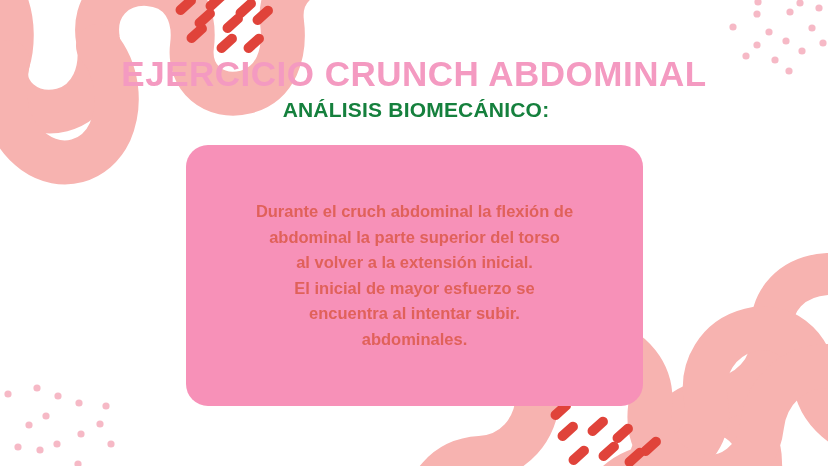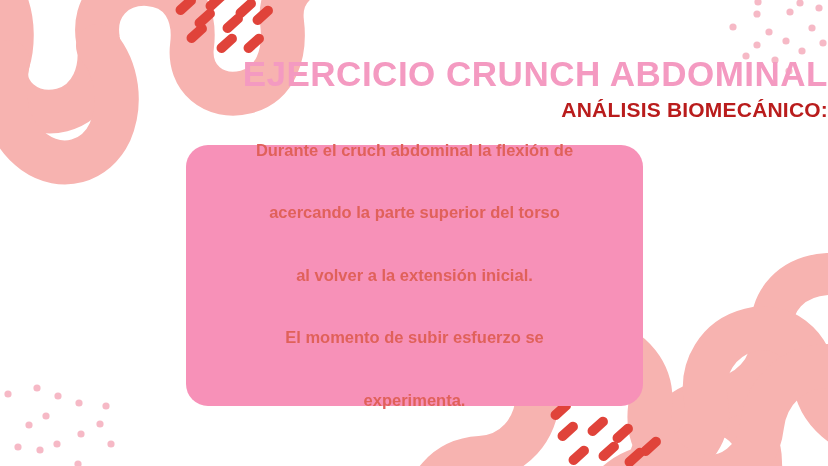--- a/index.html
+++ b/index.html
@@ -27,61 +27,60 @@
     height: 466px;
     pointer-events: none;
   }
 
   
   .title-block {
     position: absolute;
     left: 0;
     top: 56px;
     width: 828px;
-    text-align: right;
+    text-align: center;
     z-index: 5;
   }
 
   .main-title {
     margin: 0;
     font-size: 35px;
     font-weight: bold;
     letter-spacing: 0.5px;
     color: #f49ac1;
     line-height: 1.05;
     white-space: nowrap;
   }
 
   .sub-title {
     margin: 6px 0 0 4px;
     font-size: 21px;
     font-weight: bold;
     letter-spacing: 0.2px;
-    color: #b91c1c;
+    color: #15803d;
     line-height: 1.05;
     white-space: nowrap;
   }
 
   
   .body-card {
     position: absolute;
     left: 186px;
     top: 145px;
     width: 457px;
     height: 261px;
     background: #f791b8;
     border-radius: 22px;
     z-index: 5;
     display: flex;
     flex-direction: column;
     align-items: center;
     justify-content: center;
     box-sizing: border-box;
     padding: 10px 18px;
-    gap: 37px;
   }
 
   .body-line {
     font-size: 16.5px;
     font-weight: bold;
     color: #e0615a;
     line-height: 25.5px;
     text-align: center;
     white-space: nowrap;
   }
@@ -224,19 +223,20 @@
     </g>
   </svg>
 
   <div class="title-block">
     <h1 class="main-title">EJERCICIO CRUNCH ABDOMINAL</h1>
     <h2 class="sub-title">ANÁLISIS BIOMECÁNICO:</h2>
   </div>
 
   <div class="body-card">
     <div class="body-line">Durante el cruch abdominal la flexión de</div>
-    <div class="body-line">acercando la parte superior del torso</div>
+    <div class="body-line">abdominal la parte superior del torso</div>
     <div class="body-line">al volver a la extensión inicial.</div>
-    <div class="body-line">El momento de subir esfuerzo se</div>
-    <div class="body-line">experimenta.</div>
+    <div class="body-line">El inicial de mayor esfuerzo se</div>
+    <div class="body-line">encuentra al intentar subir.</div>
+    <div class="body-line">abdominales.</div>
   </div>
 
 </div>
 
 </body></html>

